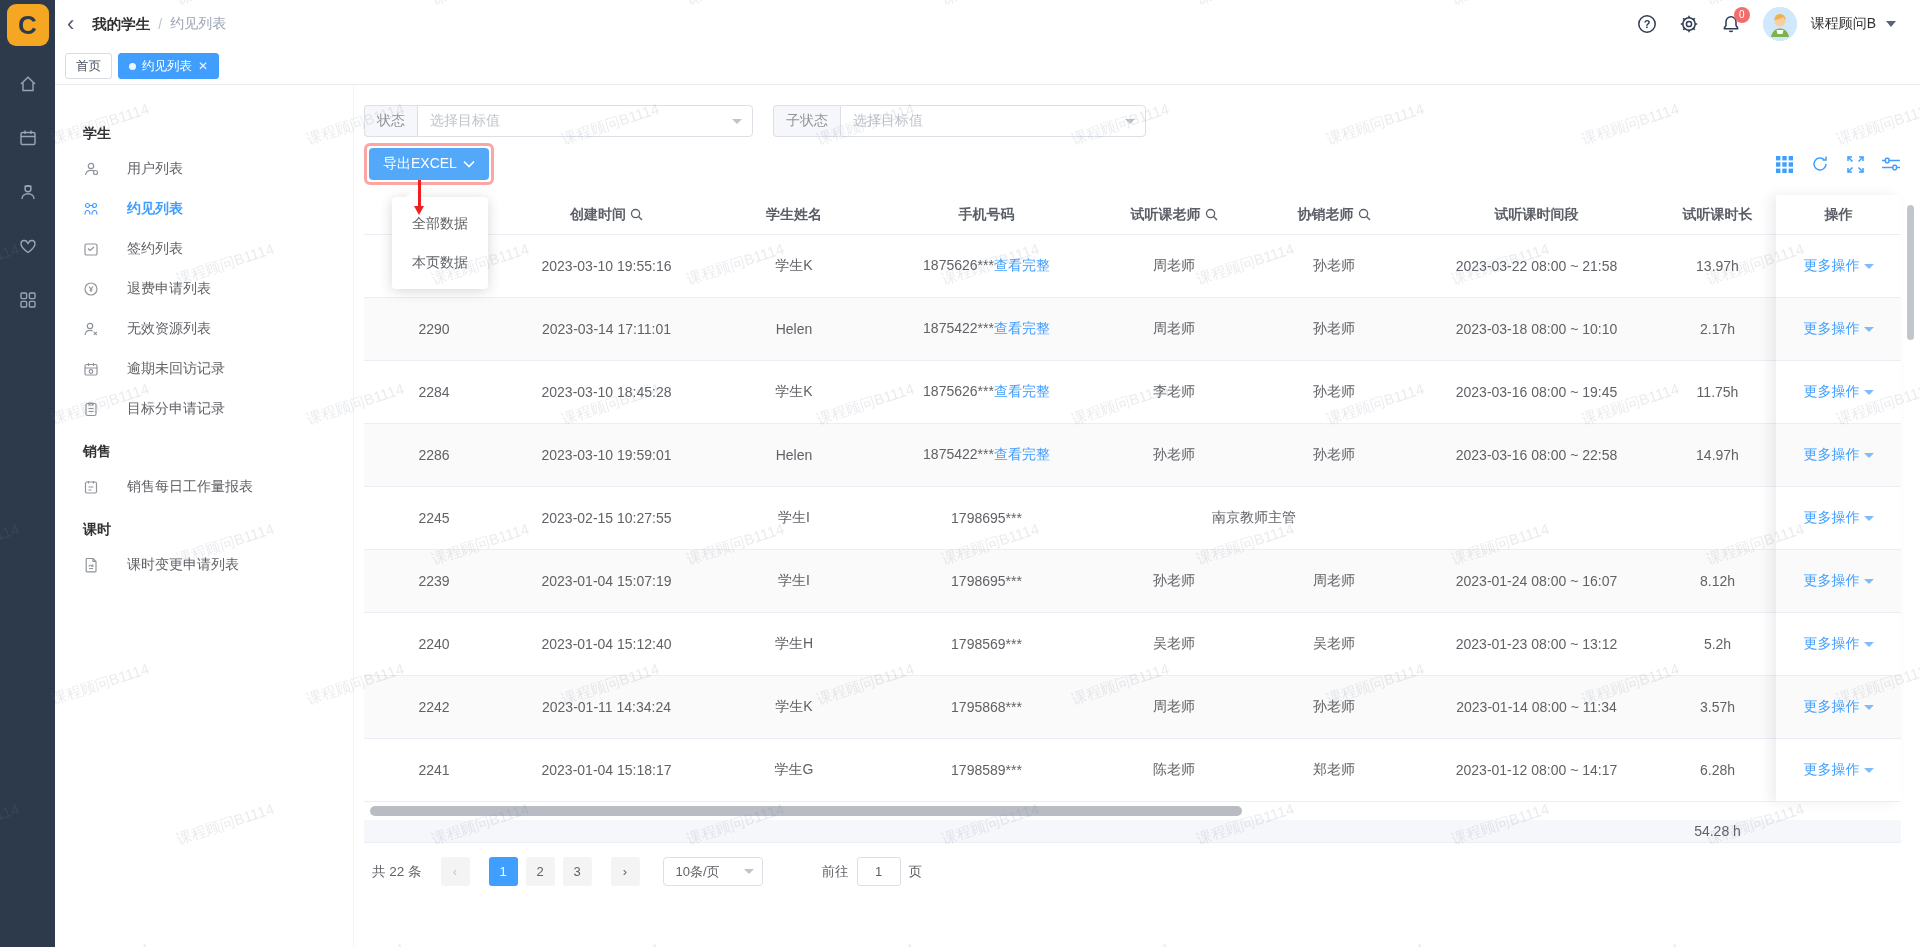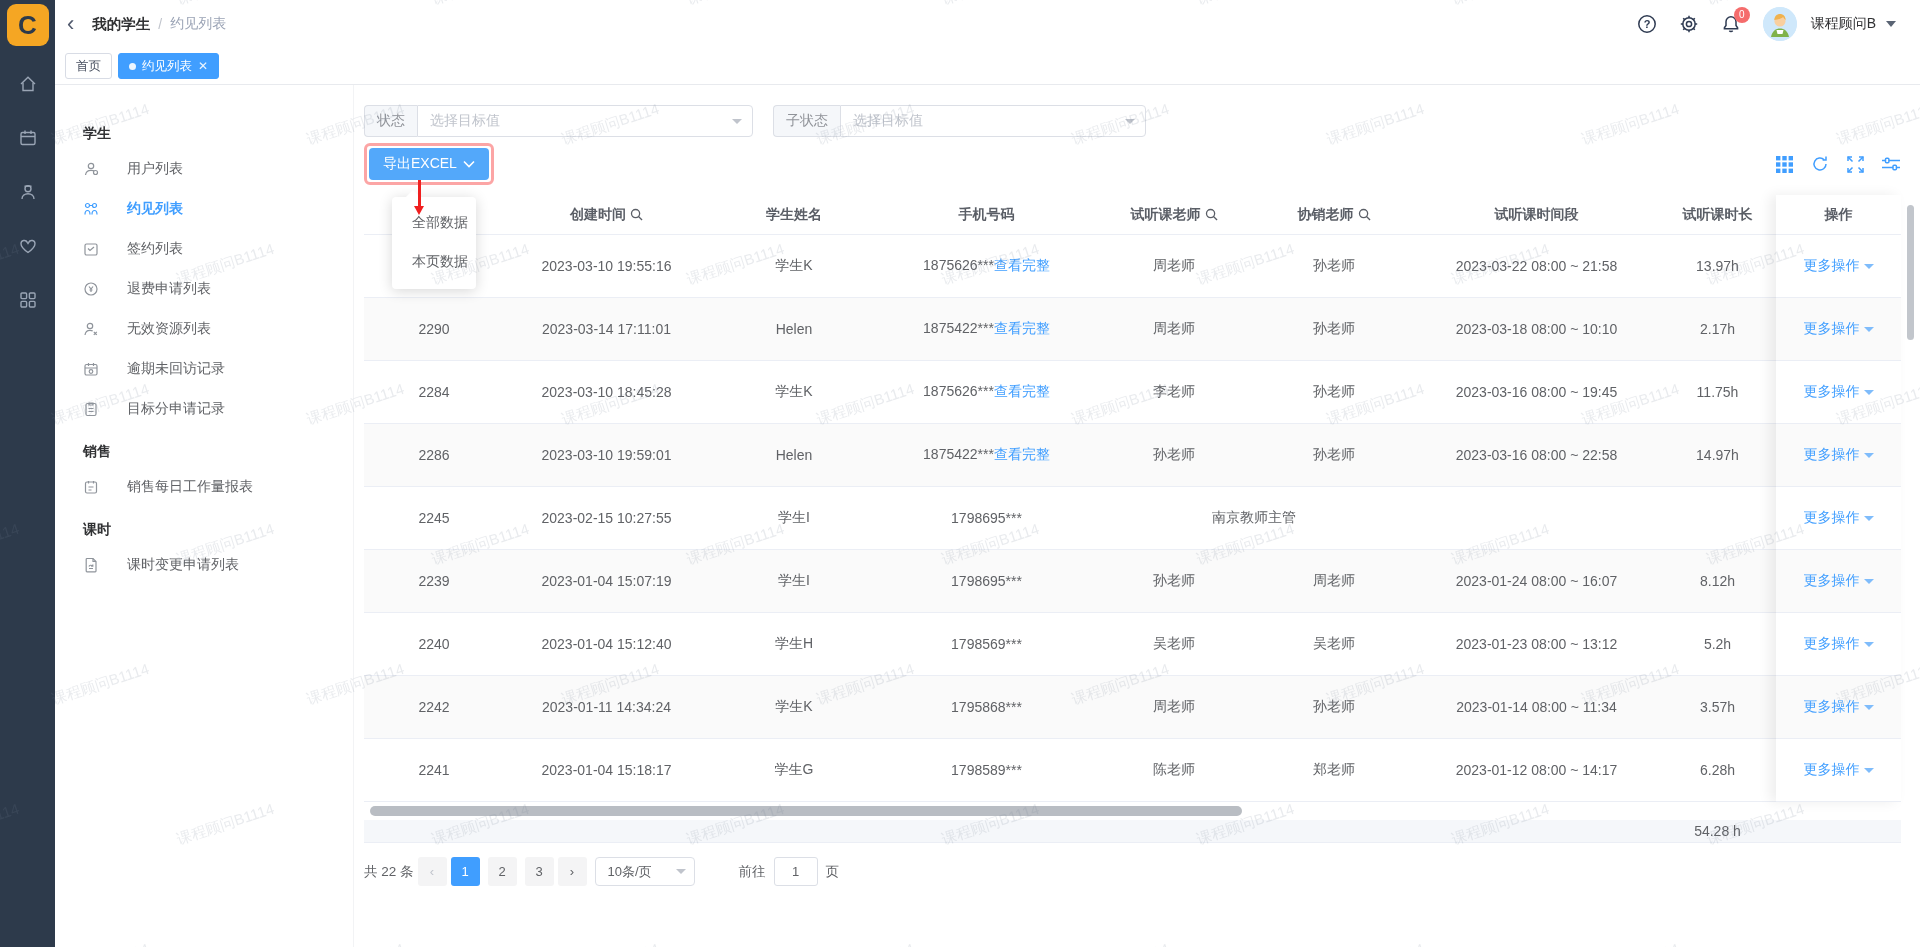--- a/index.html
+++ b/index.html
@@ -100,35 +100,35 @@
   .hscroll .thumb { position:absolute; left:6px; top:0; width:872px; height:10px; background:#b9bdc3; border-radius:5px; }
   .vscroll { position:absolute; right:6px; top:205px; width:7px; height:135px; background:#c2c6cc; border-radius:4px; z-index:7; }
 
   .summary { width:1537px; background:#f5f7fa; border-bottom:1px solid #ebeef5; margin-top:4px;
     padding:10px 0 12px 12px; position:relative; color:#303133; line-height:24px; }
   .summary .l2 { padding-left:7px; }
   .summary .total { position:absolute; left:1295px; top:50%; transform:translateY(-50%);
     width:117px; text-align:center; color:#606266; }
 
   
-  .pager { margin-top:14px; display:flex; align-items:center; gap:4px; color:#606266; font-size:13.5px; }
+  .pager { margin-top:14px; display:flex; align-items:center; gap:19px; color:#606266; font-size:13.5px;margin-left:8px; }
   .pbtn { min-width:29px; height:29px; background:#f4f4f5; border-radius:3px; display:inline-flex;
     align-items:center; justify-content:center; cursor:pointer; color:#606266; font-size:13px; }
   .pbtn.active { background:#409eff; color:#fff; }
   .pbtn.dis { color:#c0c4cc; }
   .psel { width:100px; height:29px; border:1px solid #dcdfe6; border-radius:4px; display:flex;
     align-items:center; padding:0 8px 0 12px; color:#606266; font-size:13px; cursor:pointer; margin-left:4px; }
   .psel .ph { flex:1; }
   .goto { display:flex; align-items:center; gap:8px; margin-left:40px; }
   .ginp { width:44px; height:29px; border:1px solid #dcdfe6; border-radius:3px; text-align:center;
     color:#606266; font-size:13px; outline:none; font-family:inherit; }
 
   
-  .dropdown { position:absolute; left:392px; top:197px; width:84px; background:#fff; border-radius:4px;
-    box-shadow:0 2px 14px rgba(0,0,0,.16); padding:7px 0; z-index:40;font-family:Liberation Mono, monospace; }
+  .dropdown { position:absolute; left:392px; top:197px; width:96px; background:#fff; border-radius:4px;
+    box-shadow:0 2px 14px rgba(0,0,0,.16); padding:7px 0; z-index:40; }
   .dropdown::before { content:""; position:absolute; top:-5px; left:16px; width:10px; height:10px;
     background:#fff; transform:rotate(45deg); }
   .d-item { height:39px; line-height:39px; padding-left:20px; color:#606266; cursor:pointer; }
   .ann-arrow { position:absolute; left:418px; top:180px; width:3px; height:26px; background:#f01f1f; z-index:120; }
   .ann-arrow::after { content:""; position:absolute; left:-4px; top:26px; width:0; height:0;
     border-left:5.5px solid transparent; border-right:5.5px solid transparent; border-top:9px solid #f01f1f; }
 
   
   .wm-layer { position:absolute; left:0; top:0; width:1920px; height:947px; pointer-events:none; z-index:100; overflow:hidden; }
   .wm { position:absolute; color:rgba(120,130,150,.16); font-size:15px; transform:rotate(-18deg); white-space:nowrap; }

